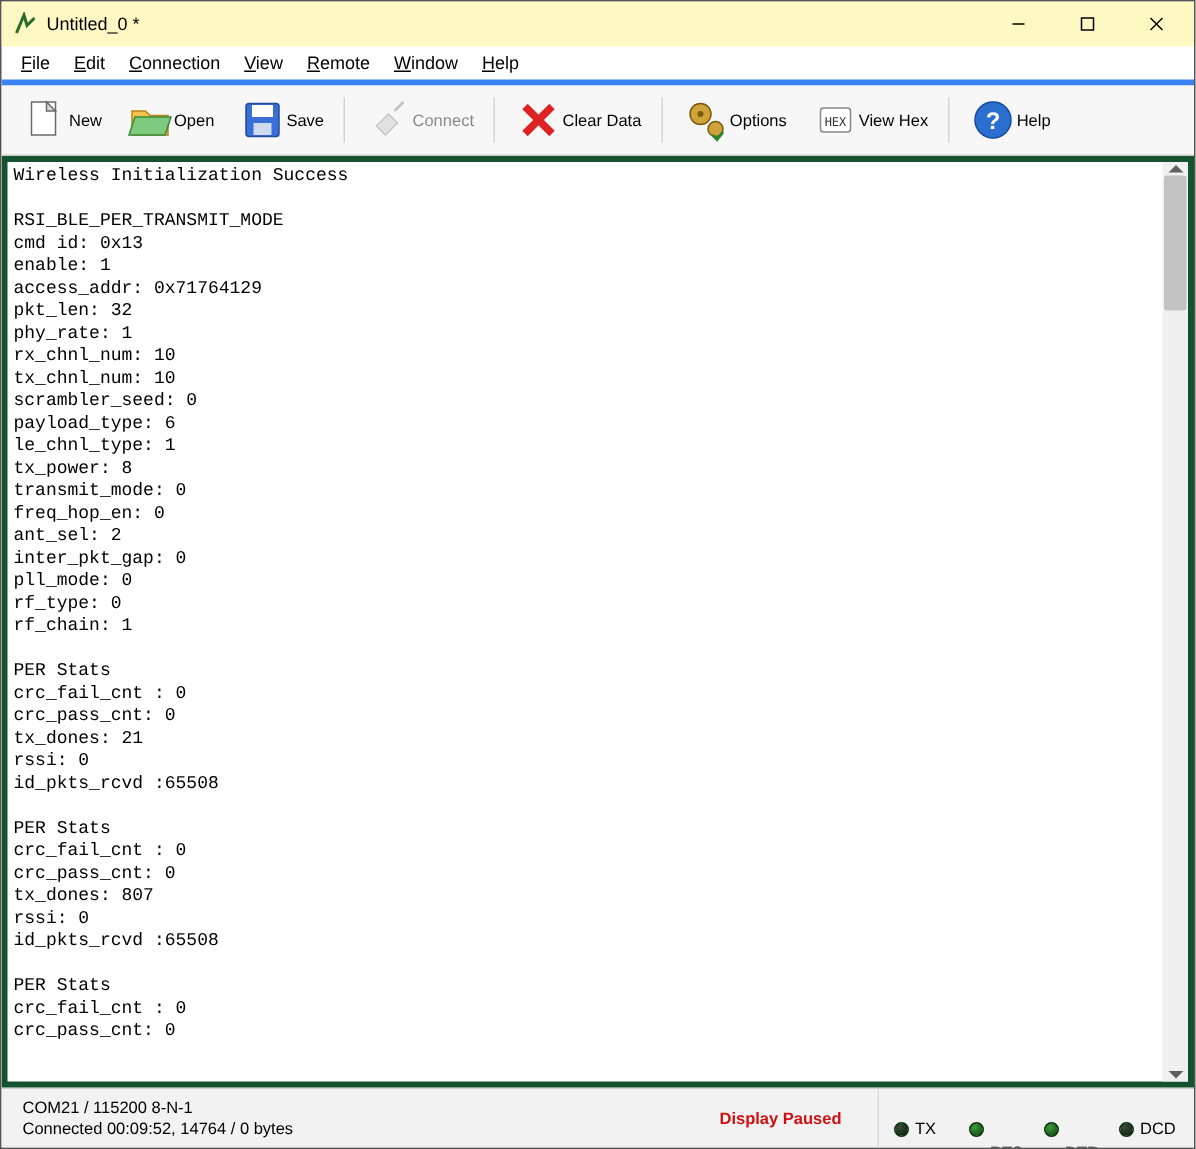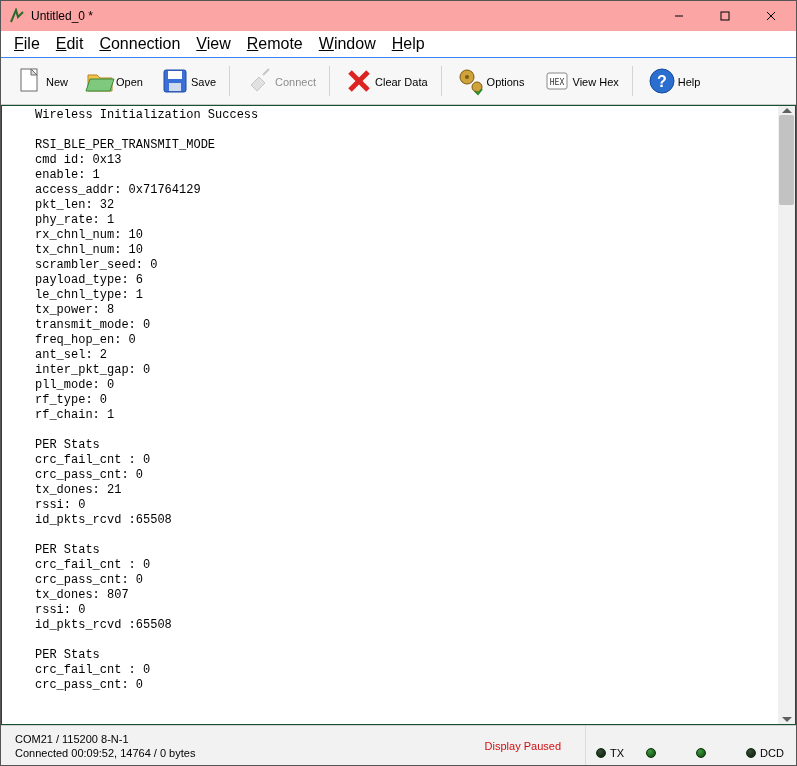--- a/index.html
+++ b/index.html
@@ -1,42 +1,42 @@
 <!DOCTYPE html>
 <html><head>
 <meta charset="utf-8">
 <style>
   * { box-sizing: border-box; margin: 0; padding: 0; }
   body { font-family: "Segoe UI", Tahoma, sans-serif; font-size: 12px; background: #fff; width: 797px; height: 766px; overflow: hidden; border: 1px solid #555; display: flex; flex-direction: column; }
-  .titlebar { display: flex; align-items: center; height: 30px; padding: 0 2px 0 8px; background: #fca5a5; }
+  .titlebar { display: flex; align-items: center; height: 30px; padding: 0 2px 0 8px; background: #fef9c3; }
   .titlebar .app-icon { width: 16px; height: 16px; margin-right: 6px; }
   .titlebar .title { flex: 1; font-size: 12px; }
   .winbtns { display: flex; }
   .winbtn { width: 46px; height: 30px; display: flex; align-items: center; justify-content: center; }
   .winbtn svg { width: 10px; height: 10px; }
-  .menubar { display: flex; gap: 2px; padding: 2px 6px; font-size: 16px; border-bottom: 1px solid #3b82f6; }
+  .menubar { display: flex; gap: 2px; padding: 2px 6px; font-size: 12px; border-bottom: 4px solid #3b82f6; }
   .menuitem { padding: 2px 7px; }
   .menuitem u { text-decoration: underline; }
   .toolbar { display: flex; padding: 4px 6px; gap: 2px; border-bottom: 1px solid #c9c9c9; background: #f7f7f7; }
   .tbtn { display: flex; flex-direction: row; align-items: center; justify-content: flex-end; min-width: 44px; padding: 2px 6px; border: 1px solid transparent; border-radius: 3px; }
   .tbtn .ticon { width: 32px; height: 32px; display:flex; align-items:center; justify-content:center; }
   .tbtn .tlbl { font-size: 11px; margin-top: 2px; text-align:left; white-space: nowrap; }
   .tbtn.disabled { opacity: 0.45; }
   .tsep { width: 1px; background: #d4d4d4; margin: 4px 4px; }
-  .terminal-wrap { flex: 1; display:flex; position:relative; border: 1px solid #14532d; margin: 0 0 0 0; background:#fff;padding-left:29px;}
+  .terminal-wrap { flex: 1; display:flex; position:relative; border: 4px solid #14532d; margin: 0 0 0 0; background:#fff;}
   .terminal { flex:1; padding: 2px 4px; font-family: "Courier New", monospace; font-size: 12px; line-height: 15px; white-space: pre; overflow: hidden;}
   .scrollbar { width: 17px; background: #f0f0f0; display:flex; flex-direction:column; align-items:center; justify-content:space-between; padding:2px 0;}
   .scroll-arrow { width: 0; height: 0; }
   .scroll-up { border-left: 5px solid transparent; border-right:5px solid transparent; border-bottom:5px solid #606060;}
   .scroll-down { border-left: 5px solid transparent; border-right:5px solid transparent; border-top:5px solid #606060;}
   .scroll-thumb { width: 15px; background:#c2c2c2; border-radius:2px;}
   .statusbar { display:flex; align-items:stretch; height: 40px; border-top: 1px solid #cfcfcf; background:#f2f2f2; font-size:11px; }
   .status-panel { padding: 20px 14px; display:flex; flex-direction:column; justify-content:center; gap:2px; border-right:1px solid #dcdcdc; }
   .status-panel.grow { flex:1; }
-  .display-paused { color:#d01010; font-weight:400; align-self:center; padding-right:10px;}
+  .display-paused { color:#d01010; font-weight:700; align-self:center; padding-right:10px;}
   .led-grid { display:grid; grid-template-rows: 1fr 1fr; grid-auto-flow:column; gap:2px 10px; padding:4px 10px; align-items:center;}
   .led-item { display:flex; align-items:center; gap:4px; min-width:40px; }
   .led { width:10px; height:10px; border-radius:50%; background: radial-gradient(circle at 35% 30%, #3d9b3d, #0c400c); border:1px solid #063006; }
   .led.off { background: radial-gradient(circle at 35% 30%, #394b39, #0e1a0e); }
   .led-item.strong .lbl { font-weight:700;margin-top:33px; }
 </style>
 </head>
 <body>
 
 <div class="titlebar">

